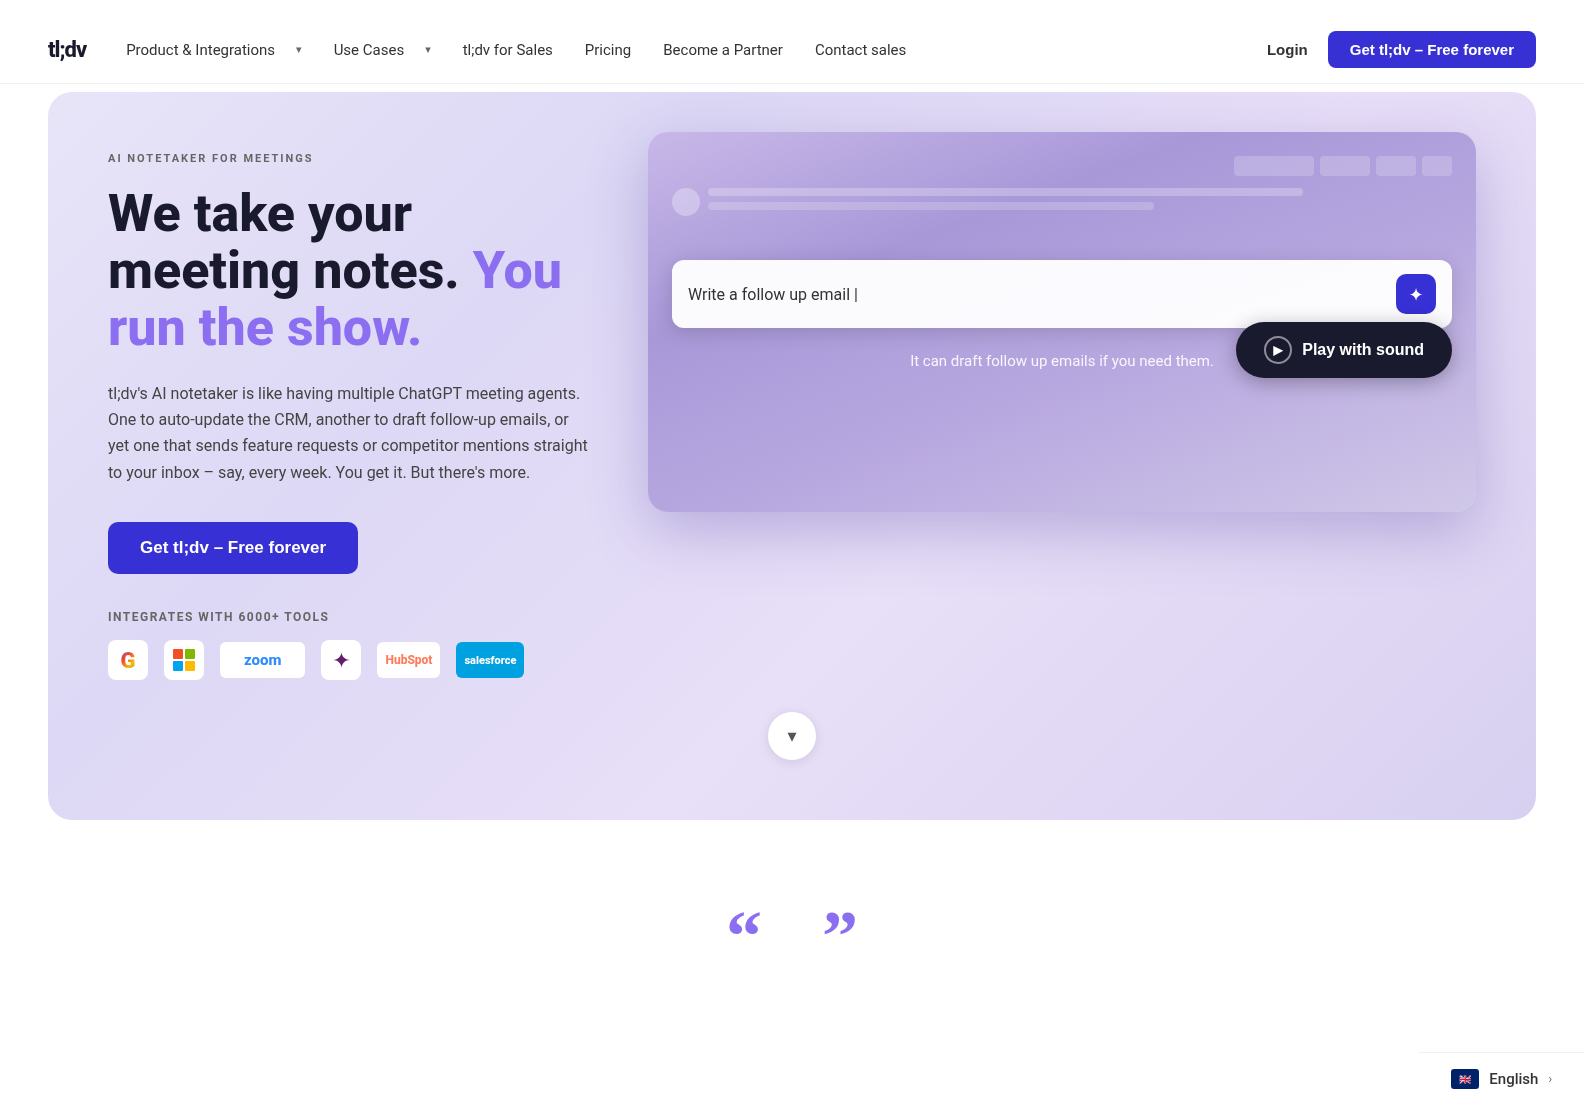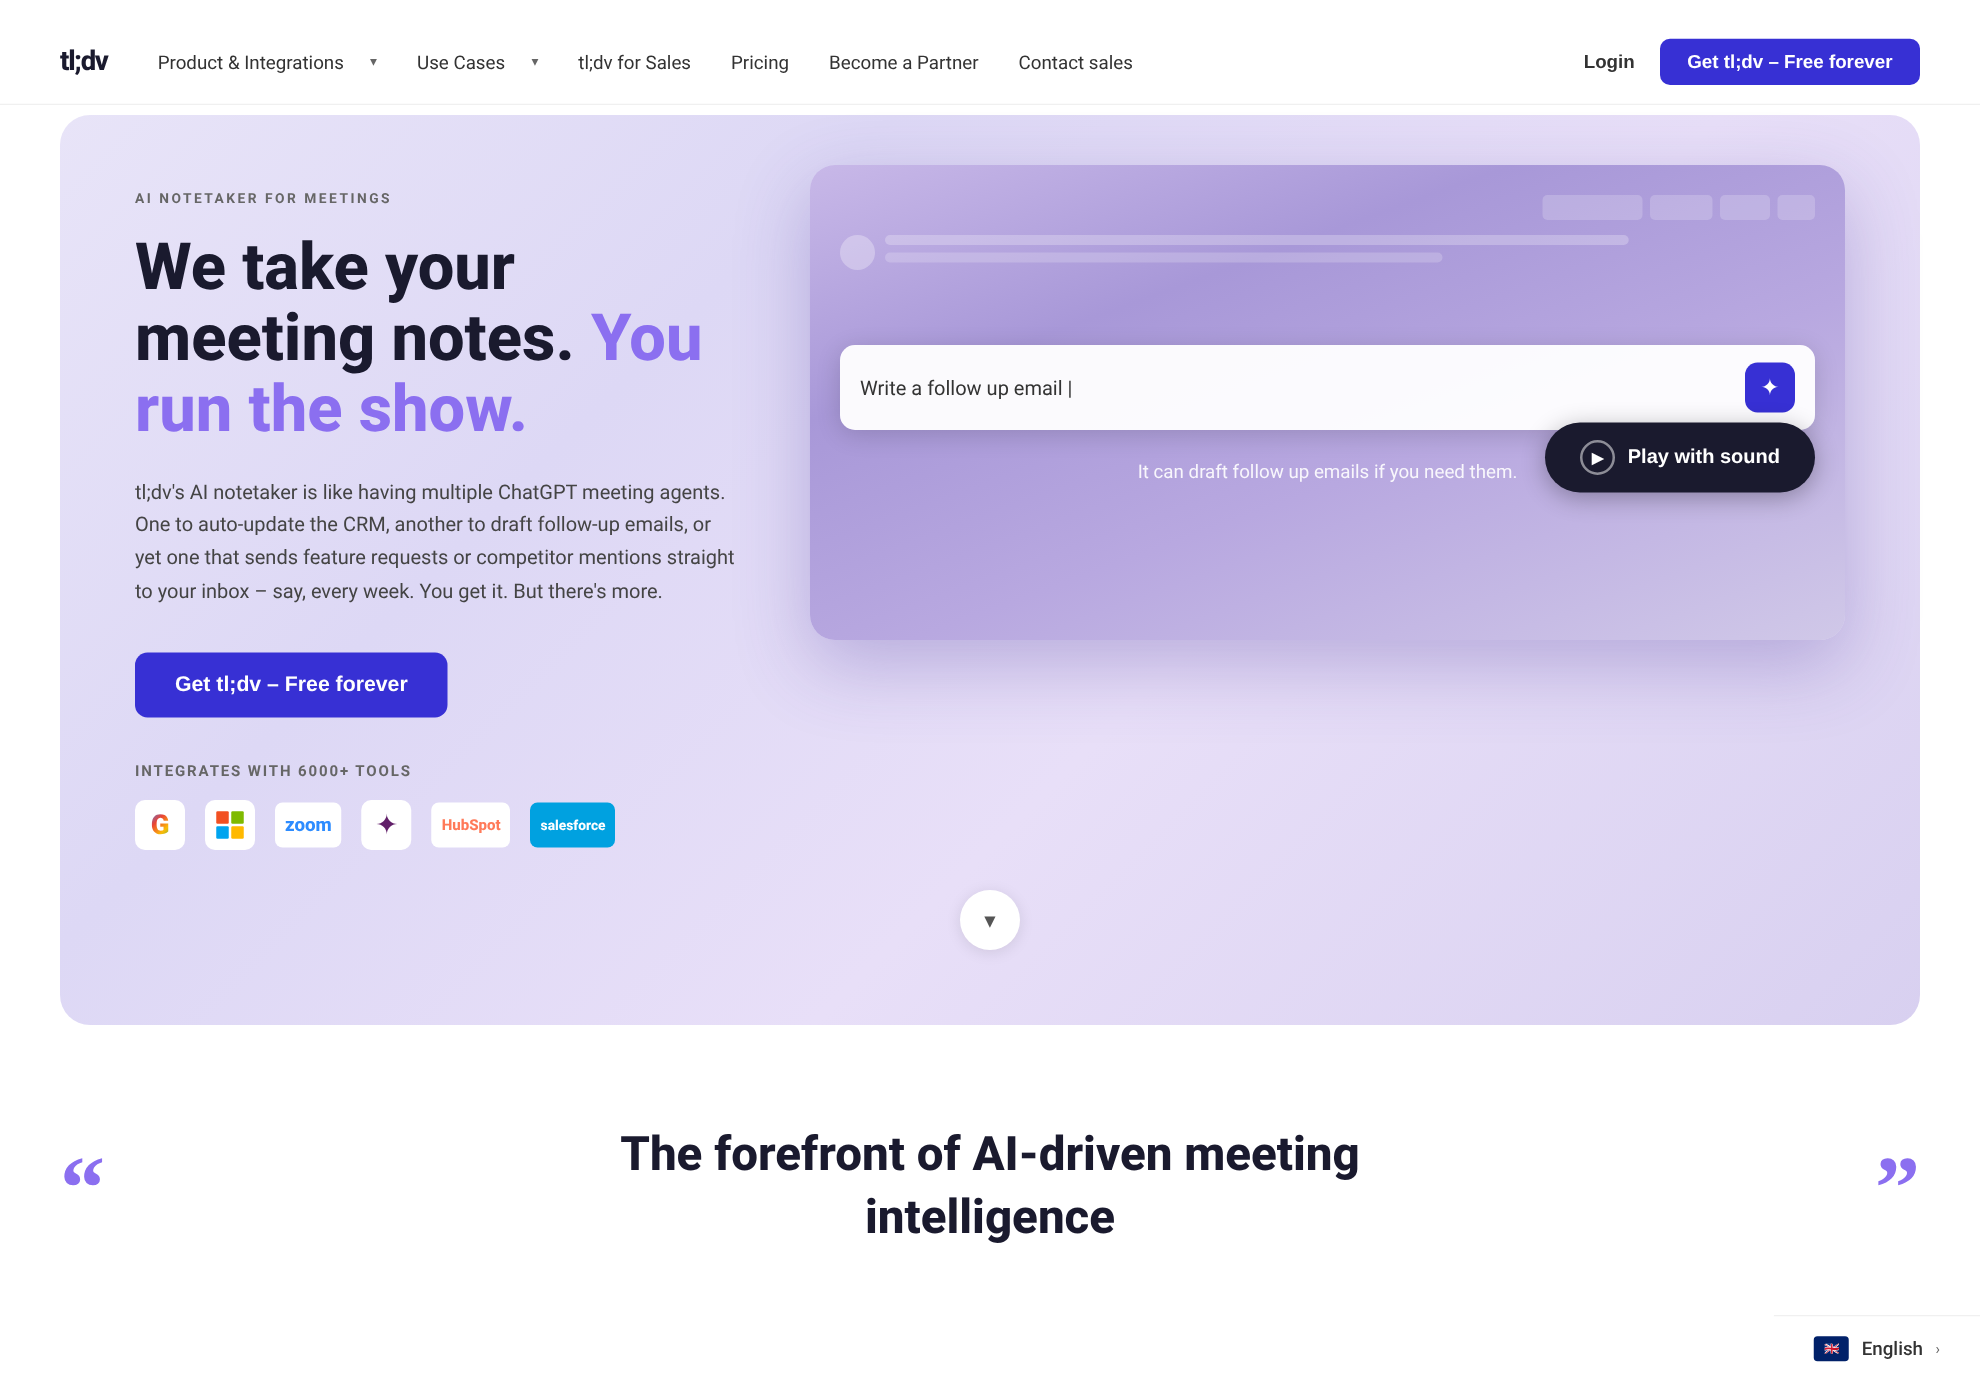--- a/index.html
+++ b/index.html
@@ -165,21 +165,21 @@
     .integration-logos {
       display: flex;
       align-items: center;
       gap: 16px;
     }
     .logo-zoom {
       background: #fff;
       color: #2D8CFF;
       font-size: 14px;
       font-weight: 700;
-      padding: 0 8px;
+      padding: 0 24px;
       width: auto;
       height: 36px;
       border-radius: 6px;
     }
     .logo-hubspot {
       background: #fff;
       color: #FF7A59;
       font-size: 13px;
       font-weight: 700;
       padding: 0 8px;
@@ -238,21 +238,21 @@
       justify-content: flex-end;
       gap: 8px;
       margin-bottom: 12px;
     }
     .ai-input-row {
       display: flex;
       align-items: center;
       background: rgba(255,255,255,0.95);
       border-radius: 12px;
       padding: 14px 16px;
-      margin: 60px 0 16px;
+      margin: 44px 0 16px;
       box-shadow: 0 4px 20px rgba(0,0,0,0.15);
     }
     .ai-input-text {
       flex: 1;
       font-size: 16px;
       color: #333;
       font-weight: 400;
     }
     .ai-sparkle-btn {
       width: 40px;
@@ -544,21 +544,20 @@
     <button class="scroll-btn">
       <span>▾</span>
     </button>
   </div>
 
 </div>
 
 <div class="quote-section">
   <div class="quote-marks">
     <span class="quote-mark-left">“</span>
-    <h2 class="quote-text">The forefront of AI-driven meeting intelligence</h2>
     <span class="quote-mark-right">”</span>
   </div>
 </div>
 
 <div class="footer-lang">
 
   <div style="width:28px;height:20px;border-radius:3px;overflow:hidden;background:#012169;position:relative;display:flex;align-items:center;justify-content:center;">
     <span style="color:#fff;font-size:10px;">🇬🇧</span>
   </div>
   <span class="lang-text">English</span>

